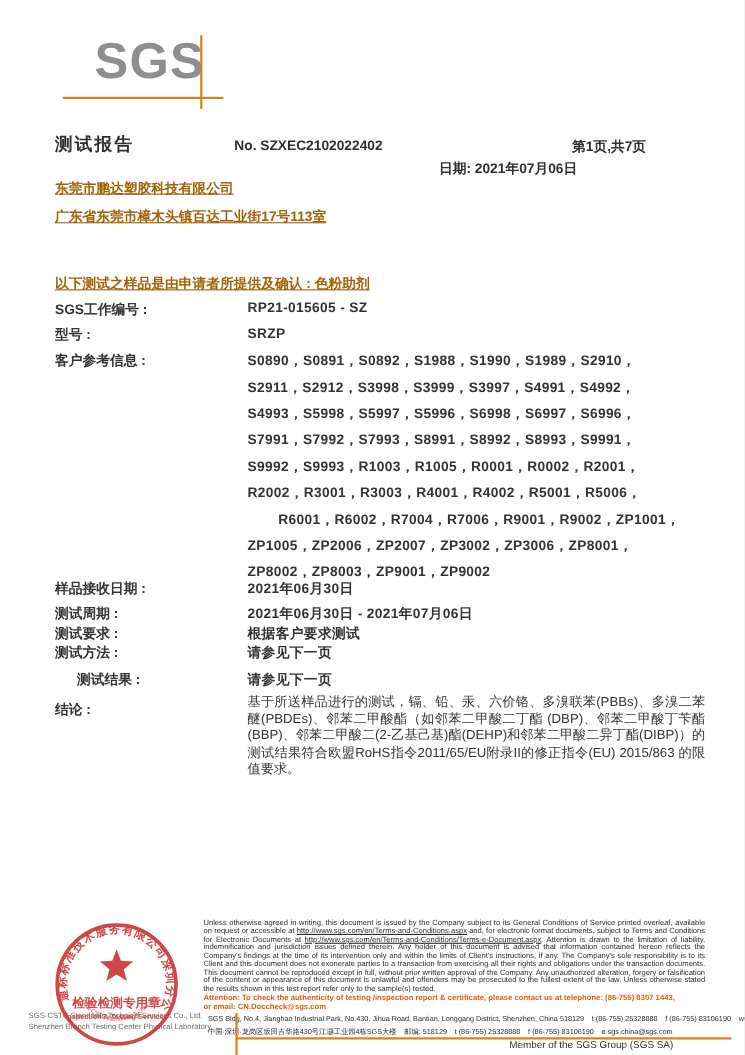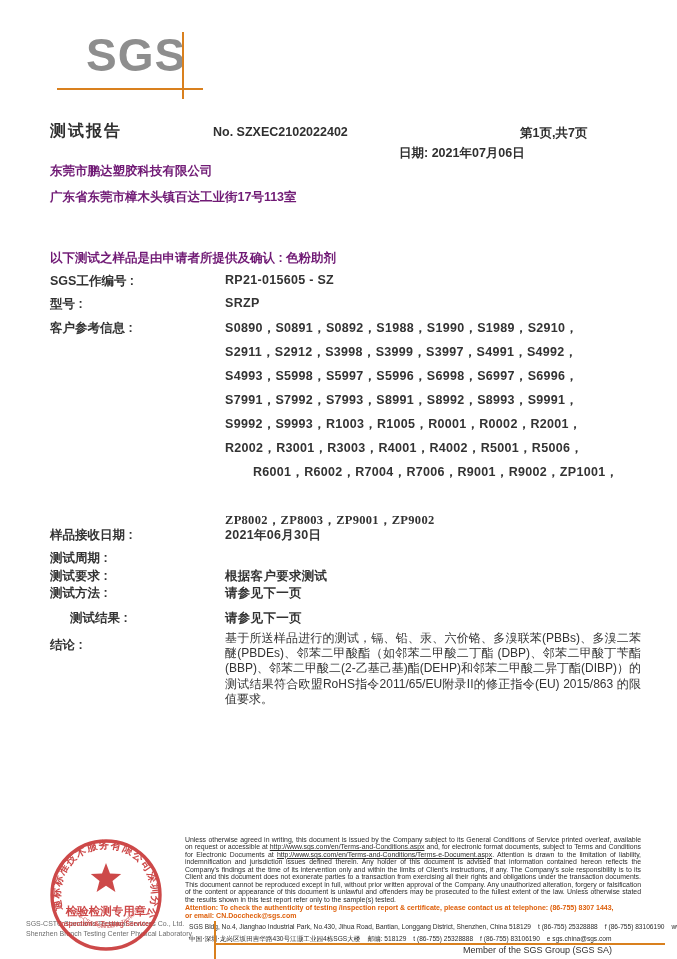--- a/index.html
+++ b/index.html
@@ -9,21 +9,21 @@
     overflow:hidden;margin:0 auto;
   }
   .abs{position:absolute;}
   
   .sgs-logo{font-size:46px;font-weight:700;color:#8e8e8e;letter-spacing:1px;line-height:1;}
   .rule-orange-h{background:#d9801e;height:2px;}
   .rule-orange-v{background:#d9801e;width:2px;}
   .report-title{font-size:16px;font-weight:700;letter-spacing:2px;color:#2f2f2f;}
   .hdr-item{font-size:12.5px;font-weight:700;color:#2f2f2f;white-space:nowrap;}
   
-  .body-line{font-size:12.5px;font-weight:700;color:#701a75;white-space:nowrap;}
+  .body-line{font-size:12.5px;font-weight:700;color:#a16207;white-space:nowrap;text-decoration:underline;}
   .lbl{font-size:12.5px;font-weight:700;color:#333;white-space:nowrap;}
   .val{font-size:12.5px;font-weight:700;color:#333;white-space:nowrap;letter-spacing:.3px;}
   .conclusion{font-size:12px;font-weight:400;color:#333;line-height:15.2px;width:416px;white-space:normal;text-align:justify;}
   
   .footer-right{position:absolute;left:185px;top:836px;width:456px;}
   .disclaimer{font-size:6.9px;line-height:7.45px;color:#2b2b2b;text-align:justify;font-weight:400;}
   .disclaimer .lnk{text-decoration:underline;}
   .attention{font-size:7px;line-height:7.6px;color:#de5f0a;font-weight:700;margin-top:1px;}
   .addr-row{font-size:6.6px;line-height:12px;color:#2b2b2b;white-space:nowrap;display:flex;gap:7px;align-items:baseline;border:0;}
   .addr-main{font-weight:400;}
@@ -57,26 +57,28 @@
   <div class="abs val" style="left:225px;top:296px;">SRZP</div>
 
   <div class="abs lbl" style="left:50px;top:320px;">客户参考信息 :</div>
   <div class="abs val" style="left:225px;top:320px;">S0890，S0891，S0892，S1988，S1990，S1989，S2910，</div>
   <div class="abs val" style="left:225px;top:344px;">S2911，S2912，S3998，S3999，S3997，S4991，S4992，</div>
   <div class="abs val" style="left:225px;top:368px;">S4993，S5998，S5997，S5996，S6998，S6997，S6996，</div>
   <div class="abs val" style="left:225px;top:392px;">S7991，S7992，S7993，S8991，S8992，S8993，S9991，</div>
   <div class="abs val" style="left:225px;top:416px;">S9992，S9993，R1003，R1005，R0001，R0002，R2001，</div>
   <div class="abs val" style="left:225px;top:440px;">R2002，R3001，R3003，R4001，R4002，R5001，R5006，</div>
   <div class="abs val" style="left:225px;top:464px;padding-left:28px;">R6001，R6002，R7004，R7006，R9001，R9002，ZP1001，</div>
-  <div class="abs val" style="left:225px;top:512px;font-family:Liberation Serif, serif;">ZP8002，ZP8003，ZP9001，ZP9002</div>
+  <div class="abs val" style="left:225px;top:488px;">ZP1005，ZP2006，ZP2007，ZP3002，ZP3006，ZP8001，</div>
+  <div class="abs val" style="left:225px;top:512px;">ZP8002，ZP8003，ZP9001，ZP9002</div>
 
   <div class="abs lbl" style="left:50px;top:527px;">样品接收日期 :</div>
   <div class="abs val" style="left:225px;top:527px;">2021年06月30日</div>
 
   <div class="abs lbl" style="left:50px;top:550px;">测试周期 :</div>
+  <div class="abs val" style="left:225px;top:550px;">2021年06月30日 - 2021年07月06日</div>
 
   <div class="abs lbl" style="left:50px;top:568px;">测试要求 :</div>
   <div class="abs val" style="left:225px;top:568px;">根据客户要求测试</div>
 
   <div class="abs lbl" style="left:50px;top:585px;">测试方法 :</div>
   <div class="abs val" style="left:225px;top:585px;">请参见下一页</div>
 
   <div class="abs lbl" style="left:50px;top:610px;margin-left:20px;">测试结果 :</div>
   <div class="abs val" style="left:225px;top:610px;">请参见下一页</div>
 

